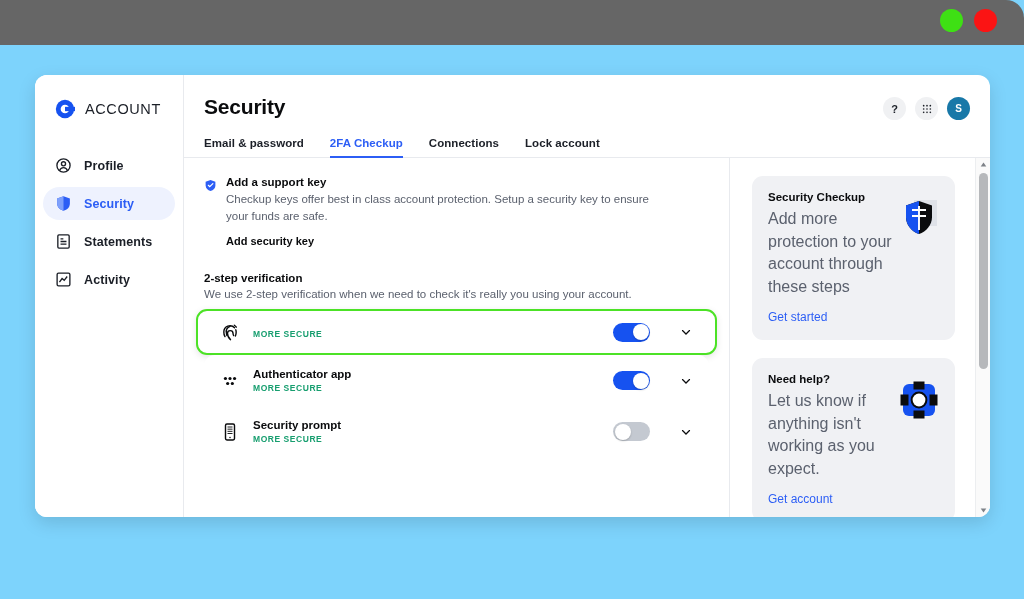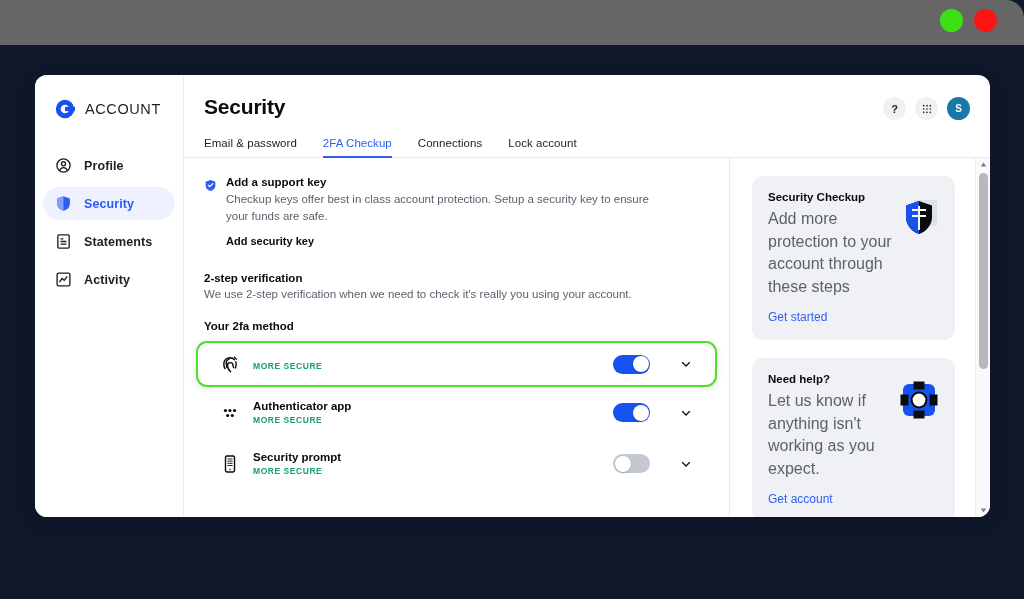--- a/index.html
+++ b/index.html
@@ -2,21 +2,21 @@
 <html><head>
 <meta charset="utf-8">
 <style>
   * { box-sizing: border-box; margin: 0; padding: 0; }
   html, body {
     width: 1024px; height: 599px;
     font-family: "Liberation Sans", sans-serif;
     background: #d6d6d6;
     overflow: hidden;
   }
-  #root { position: relative; width: 1024px; height: 599px; background: #0f172a; }
+  #root { position: relative; width: 1024px; height: 599px; background: #7dd3fc; }
 
   
   .chrome {
     position: absolute; left: 0; top: 0; width: 1024px; height: 45px;
     background: #666666;
     border-top-right-radius: 18px;
   }
   .chrome-dots {
     position: absolute; right: 27px; top: 9px;
     display: flex; gap: 11px; align-items: center;
@@ -69,21 +69,21 @@
     display: flex; align-items: center; justify-content: center;
     font-size: 11px; font-weight: 700; color: #1b1f27; cursor: pointer; border: none;
   }
   .circ-btn.avatar { background: #1878a8; color: #fff; font-size: 10px; }
 
   .tabs { display: flex; gap: 26px; padding: 0 20px; margin-top: 17px; position: relative; }
   .tabs::after {
     content: ""; position: absolute; left: 0; right: 0; bottom: 0; height: 1px; background: #e8eaee;
   }
   .tab {
-    font-size: 11.5px; font-weight: 400; color: #1b1f27; padding-bottom: 9px;
+    font-size: 11.5px; font-weight: 700; color: #1b1f27; padding-bottom: 9px;
     cursor: pointer; position: relative; letter-spacing: .05px;
   }
   .tab.active { color: #2c5ef5; }
   .tab.active::after {
     content: ""; position: absolute; left: 0; right: 0; bottom: 0; height: 2px;
     background: #2c5ef5; z-index: 2;
   }
 
   .body-area { flex: 1; display: flex; min-height: 0; }
 
@@ -267,21 +267,20 @@
             <div>
               <div class="sec-title">Add a support key</div>
               <div class="sec-desc">Checkup keys offer best in class account protection. Setup a security key to ensure your funds are safe.</div>
               <div class="link-strong">Add security key</div>
             </div>
           </div>
 
           <div class="twostep">
             <div class="twostep-h">2-step verification</div>
             <div class="twostep-d">We use 2-step verification when we need to check it's really you using your account.</div>
-            <div class="method-h">Your 2fa method</div>
           </div>
 
           <div class="methods">
 
             <div class="method selected">
               <span class="method-ico">
                 <svg viewBox="0 0 24 24" width="20" height="20" fill="none" stroke="#0a0b0d" stroke-width="1.7" stroke-linecap="round">
                   <path d="M12.6 21.2c-2.3-1.9-3.6-4.6-3.6-7.6a3.3 3.3 0 0 1 6.6 0c0 1 .3 1.9.8 2.7"></path>
                   <path d="M6 17.5A10 10 0 0 1 4.6 12a7.4 7.4 0 0 1 12.9-5"></path>
                   <path d="M18.9 9.4a7.3 7.3 0 0 1 .5 2.6c0 2-.3 3.5-.9 4.8"></path>

